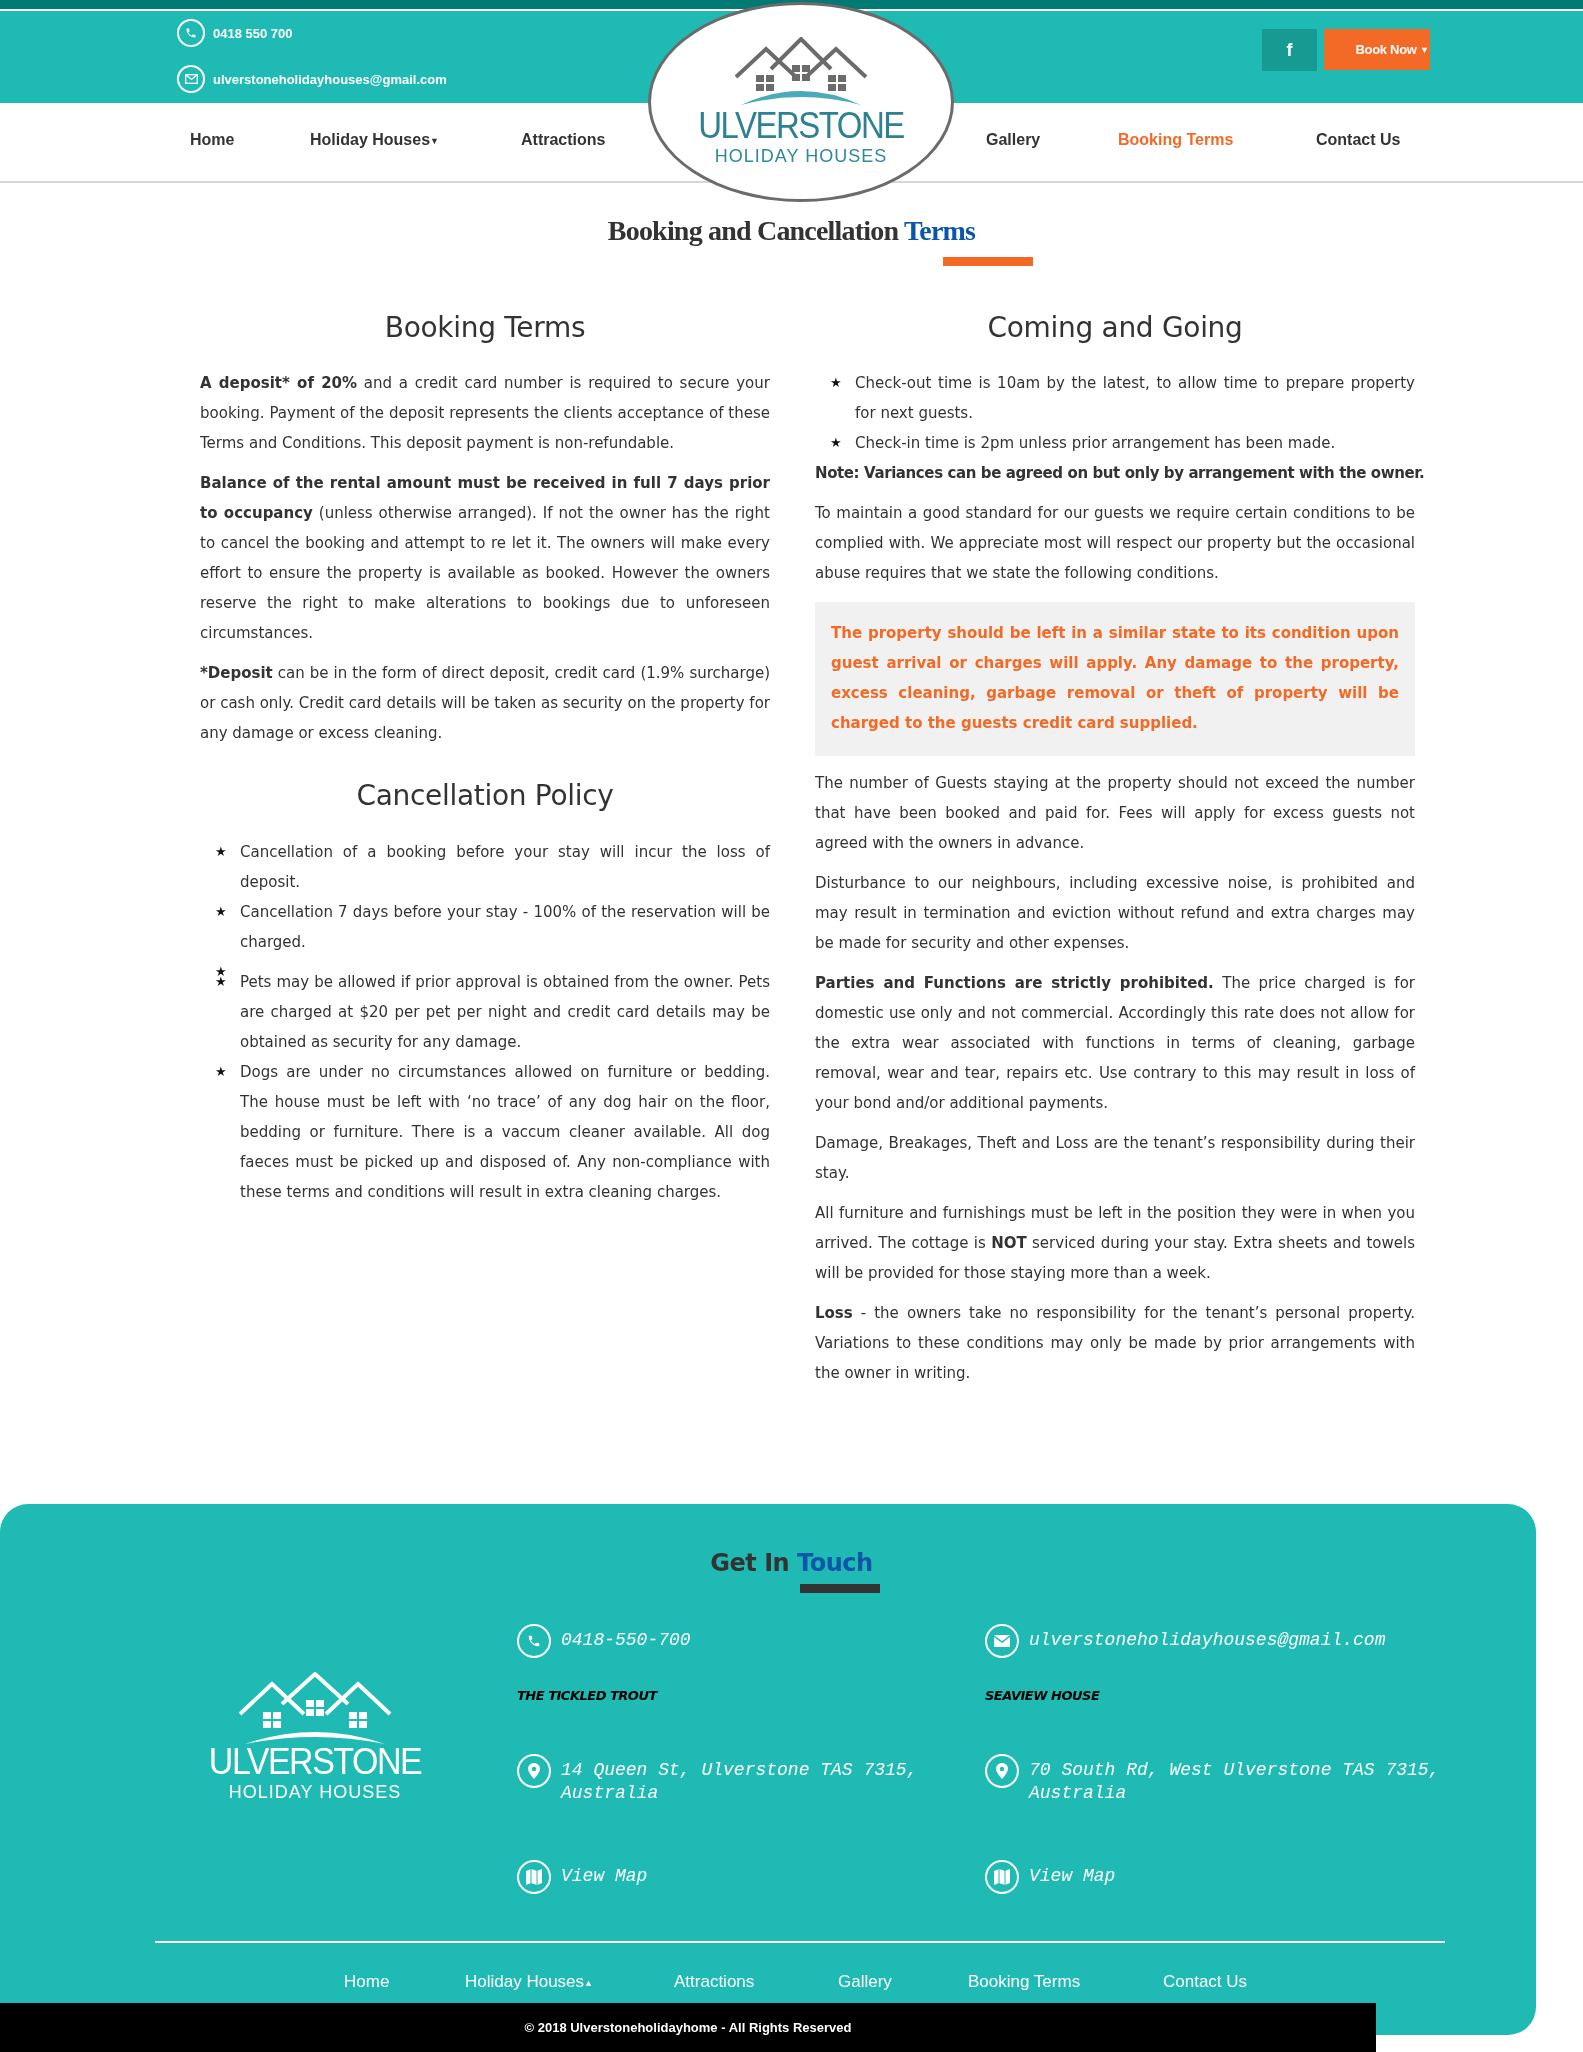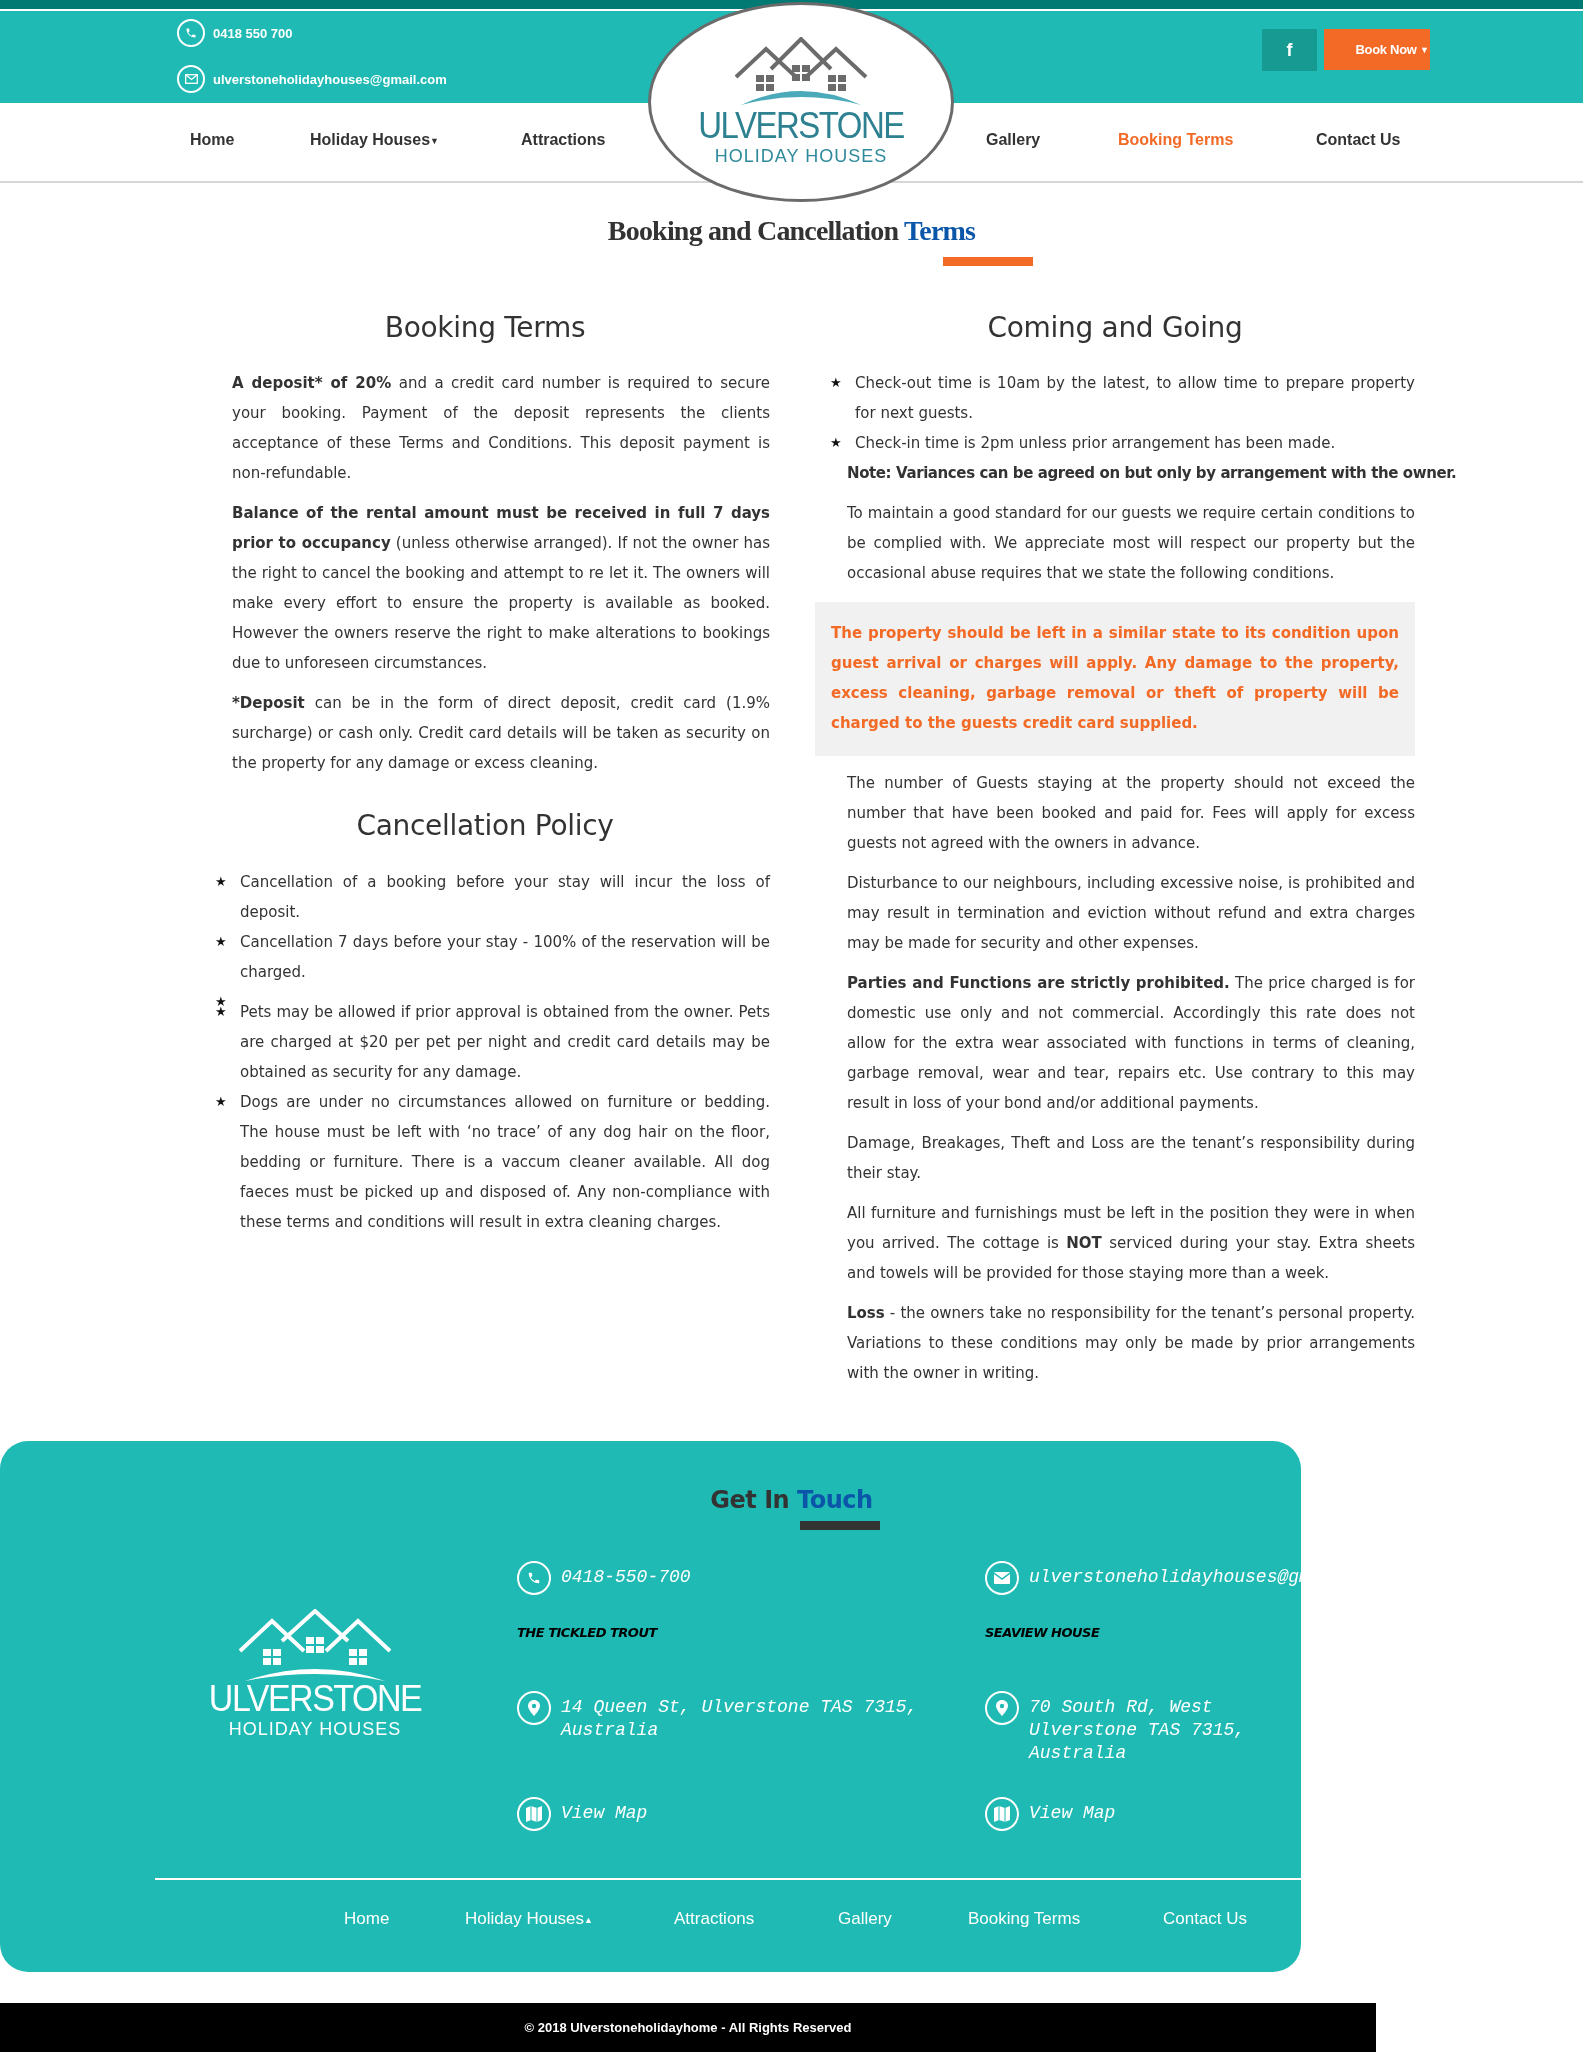--- a/index.html
+++ b/index.html
@@ -17,29 +17,29 @@
   .logo { position: absolute; left: 648px; top: 2px; width: 306px; height: 200px; border: 3px solid #6b6b6b; border-radius: 50%; background: #fff; z-index: 5; display: flex; flex-direction: column; align-items: center; justify-content: center; }
   .logo-name { font-family: "Liberation Sans", sans-serif; font-size: 33px; color: #2e8190; letter-spacing: -1.5px; line-height: 1; margin-top: 2px; transform: scaleY(1.1); }
   .logo-sub { font-family: "Liberation Sans", sans-serif; font-size: 18px; color: #2e8a9a; letter-spacing: 1px; line-height: 1.2; margin-top: 4px; }
   .page-title { position: absolute; left: 0; width: 1583px; top: 215px; text-align: center; font-size: 28px; font-weight: bold; color: #333; font-family: Liberation Serif, serif; letter-spacing: -0.8px; }
   .page-title .accent { color: #0b56a8; }
   .title-bar { position: absolute; left: 943px; top: 257px; width: 90px; height: 9px; background: #f26a25; }
   .col { position: absolute; font-size: 15px; line-height: 30px; color: #333; text-align: justify; }
   .col-left { left: 200px; top: 310px; width: 570px; }
   .col-right { left: 815px; top: 310px; width: 600px; }
   .sec-title { text-align: center; font-size: 28px; font-weight: normal; color: #333; line-height: 1.3; margin-bottom: 22px; letter-spacing: -0.3px; }
-  .col p { margin-bottom: 10px; margin-left: 32px; }
+  .col p { margin-bottom: 10px; }
   .col b { color: #333; }
   ul.star { list-style: none; margin-bottom: 10px; }
   ul.star li { position: relative; padding-left: 40px; }
   ul.star li .star-ic { position: absolute; left: 15px; top: 0; font-size: 13px; color: #111; }
   .col-left ul.star li { padding-left: 40px; }
   .col-left ul.star li .star-ic { left: 15px; }
   .callout { background: #f1f1f1; padding: 16px 16px 18px 16px; margin: 14px 0 12px 0; color: #f26a25; font-weight: bold; }
-  .footer { position: absolute; left: 0; top: 1441px; width: 1301px; height: 531px; background: #1fbab4; border-radius: 28px; }
+  .footer { position: absolute; left: 0; top: 1504px; width: 1536px; height: 531px; background: #1fbab4; border-radius: 28px; }
   .git { position: absolute; left: 0; width: 1583px; top: 45px; text-align: center; font-size: 24px; font-weight: bold; color: #333; letter-spacing: -0.5px; }
   .git .accent { color: #0b56a8; }
   .git-bar { position: absolute; left: 800px; top: 80px; width: 80px; height: 9px; background: #333; }
   .flogo { position: absolute; left: 220px; top: 168px; width: 190px; display: flex; flex-direction: column; align-items: center; color: #fff; }
   .flogo .n { font-family: "Liberation Sans", sans-serif; font-size: 34px; letter-spacing: -1.5px; line-height: 1; transform: scaleY(1.1); }
   .flogo .s { font-family: "Liberation Sans", sans-serif; font-size: 18px; letter-spacing: 1px; margin-top: 4px; }
   .fitem { position: absolute; display: flex; align-items: flex-start; color: #fff; font-style: italic; font-size: 18px; line-height: 23px; font-family: Liberation Mono, monospace; }
   .fitem .ic-circle { width: 34px; height: 34px; flex: 0 0 34px; margin-right: 10px; margin-top: -5px; }
   .fhead { position: absolute; color: #000000; font-style: italic; font-weight: bold; font-size: 13px; letter-spacing: -0.5px; }
   .fline { position: absolute; left: 155px; top: 437px; width: 1290px; height: 2px; background: #fff; }

